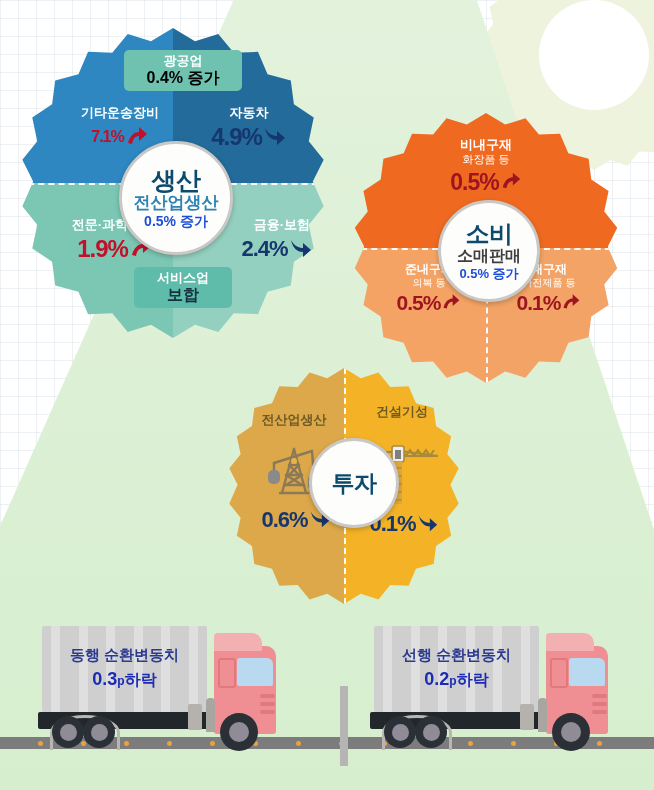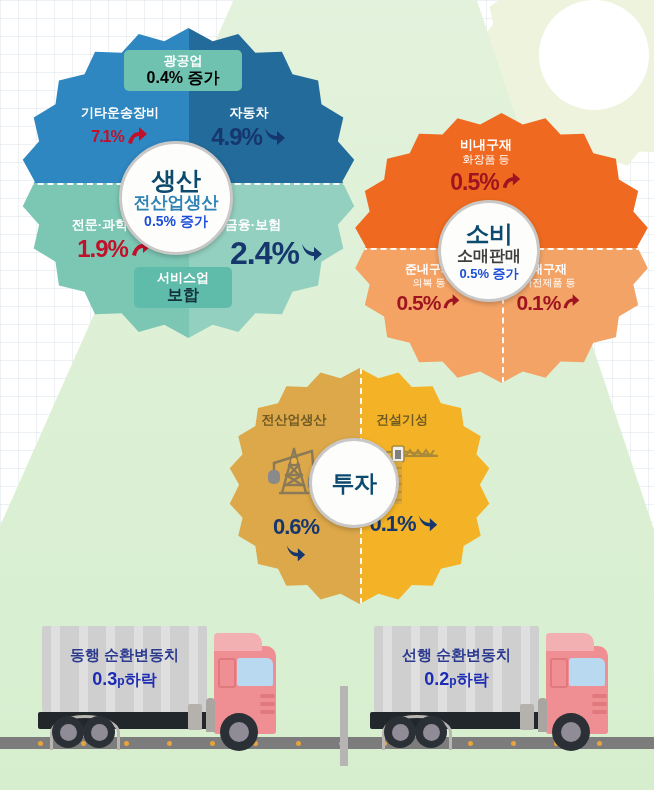--- a/index.html
+++ b/index.html
@@ -27,21 +27,21 @@
     content:"";position:absolute;left:26%;top:26%;width:48%;height:48%;
     background:#ffffff;border-radius:50%;
   }
   .bg-funnel{
     position:absolute;left:-40px;top:0;width:760px;height:790px;
     background:linear-gradient(#e3f2dc,#d6eece);
     clip-path:polygon(36% 0%, 68% 0%, 100% 92%, 100% 100%, 0% 100%, 0% 78%);
   }
 
   
-  .gear{position:absolute;padding-left:31px;}
+  .gear{position:absolute;}
   .gear-body{
     position:absolute;inset:0;
     clip-path:polygon(50% 0%,57.1% 4.3%,64.6% 1.9%,69.6% 8%,77.4% 7.7%,80.5% 14.9%,88% 16.9%,89% 24.6%,95.4% 28.9%,93.8% 36.5%,98.6% 42.5%,95.1% 49.5%,98.6% 57.5%,93.8% 63.5%,95.4% 71.1%,89% 75.4%,88% 83.1%,80.5% 85.1%,77.4% 92.3%,69.6% 92%,64.6% 98.1%,57.1% 95.7%,50% 100%,42.9% 95.7%,35.4% 98.1%,30.4% 92%,22.6% 92.3%,19.5% 85.1%,12% 83.1%,11% 75.4%,4.6% 71.1%,6.2% 63.5%,1.4% 57.5%,4.9% 49.5%,1.4% 42.5%,6.2% 36.5%,4.6% 28.9%,11% 24.6%,12% 16.9%,19.5% 14.9%,22.6% 7.7%,30.4% 8%,35.4% 1.9%,42.9% 4.3%);
     display:grid;overflow:hidden;
   }
   .q{position:relative;}
 
   .dash-h{position:absolute;left:0;right:0;height:0;border-top:2px dashed rgba(255,255,255,.95);}
   .dash-v{position:absolute;top:0;bottom:0;width:0;border-left:2px dashed rgba(255,255,255,.95);}
 
@@ -162,23 +162,23 @@
         <span class="val up" style="font-size:24px;">1.9%</span>
         <span class="arrow">
           <svg width="24" height="24" viewBox="0 0 24 24">
               <path d="M3 20 C5 12, 10 9, 14 9 L14 4 L22 11 L14 18 L14 13 C11 13, 8 15, 7 21 Z" fill="#c2102a"></path>
             </svg>
         </span>
       </div>
     </div>
 
     <div class="cell" style="left:178px;top:190px;width:114px;">
-      <div class="lbl" style="font-size:13px;">금융·보험</div>
+      <div class="lbl" style="font-size:13px;text-align:right;">금융·보험</div>
       <div class="valrow" style="margin-top:2px;">
-        <span class="val down" style="font-size:32px;margin-left:48px;">2.4%</span>
+        <span class="val down" style="font-size:22px;margin-left:48px;">2.4%</span>
         <span class="arrow">
           <svg width="24" height="24" viewBox="0 0 24 24">
               <path d="M2 5 C5 11, 10 13, 14 13 L14 8 L22 15 L14 22 L14 17 C9 17, 4 14, 2 5 Z" fill="#16366e"></path>
             </svg>
         </span>
       </div>
     </div>
 
     <div class="hub" style="left:101px;top:113px;width:108px;height:108px;">
       <div class="hub-main" style="font-size:25px;">생산</div>
@@ -268,30 +268,30 @@
           <line x1="18" y1="52" x2="46" y2="52"></line>
           <line x1="12" y1="22" x2="50" y2="10"></line>
           <line x1="12" y1="22" x2="12" y2="30"></line>
           <line x1="50" y1="10" x2="52" y2="36"></line>
         </g>
         <rect x="6" y="29" width="12" height="14" rx="5" fill="#8a8a8a"></rect>
         <rect x="46" y="36" width="11" height="11" rx="2" fill="#8a8a8a"></rect>
         <circle cx="32" cy="20" r="3" fill="#e8b24a"></circle>
       </svg>
     </div>
-    <div class="valrow" style="position:absolute;left:22px;top:146px;width:96px;z-index:4;flex-direction:column;">
+    <div class="valrow" style="position:absolute;left:22px;top:139px;width:96px;z-index:4;">
       <span class="val down" style="font-size:22px;">0.6%</span>
       <span class="arrow">
         <svg width="22" height="22" viewBox="0 0 24 24">
             <path d="M2 5 C5 11, 10 13, 14 13 L14 8 L22 15 L14 22 L14 17 C9 17, 4 14, 2 5 Z" fill="#16366e"></path>
           </svg>
       </span>
     </div>
 
-    <div class="cell" style="left:126px;top:45px;width:100px;">
+    <div class="cell" style="left:126px;top:37px;width:100px;">
       <div class="lbl" style="font-size:13px;color:#6e5a22;">건설기성</div>
     </div>
     <div style="position:absolute;left:150px;top:66px;width:70px;height:72px;z-index:4;">
       <svg width="70" height="72" viewBox="0 0 70 72">
         <g stroke="#a98a3a" stroke-width="2" fill="none">
           <line x1="16" y1="16" x2="62" y2="22"></line>
           <line x1="16" y1="22" x2="62" y2="22"></line>
           <line x1="4" y1="18" x2="16" y2="18"></line>
           <path d="M18 16 L22 22 L26 16 L30 22 L34 16 L38 22 L42 16 L46 22 L50 16 L54 22 L58 16"></path>
         </g>

